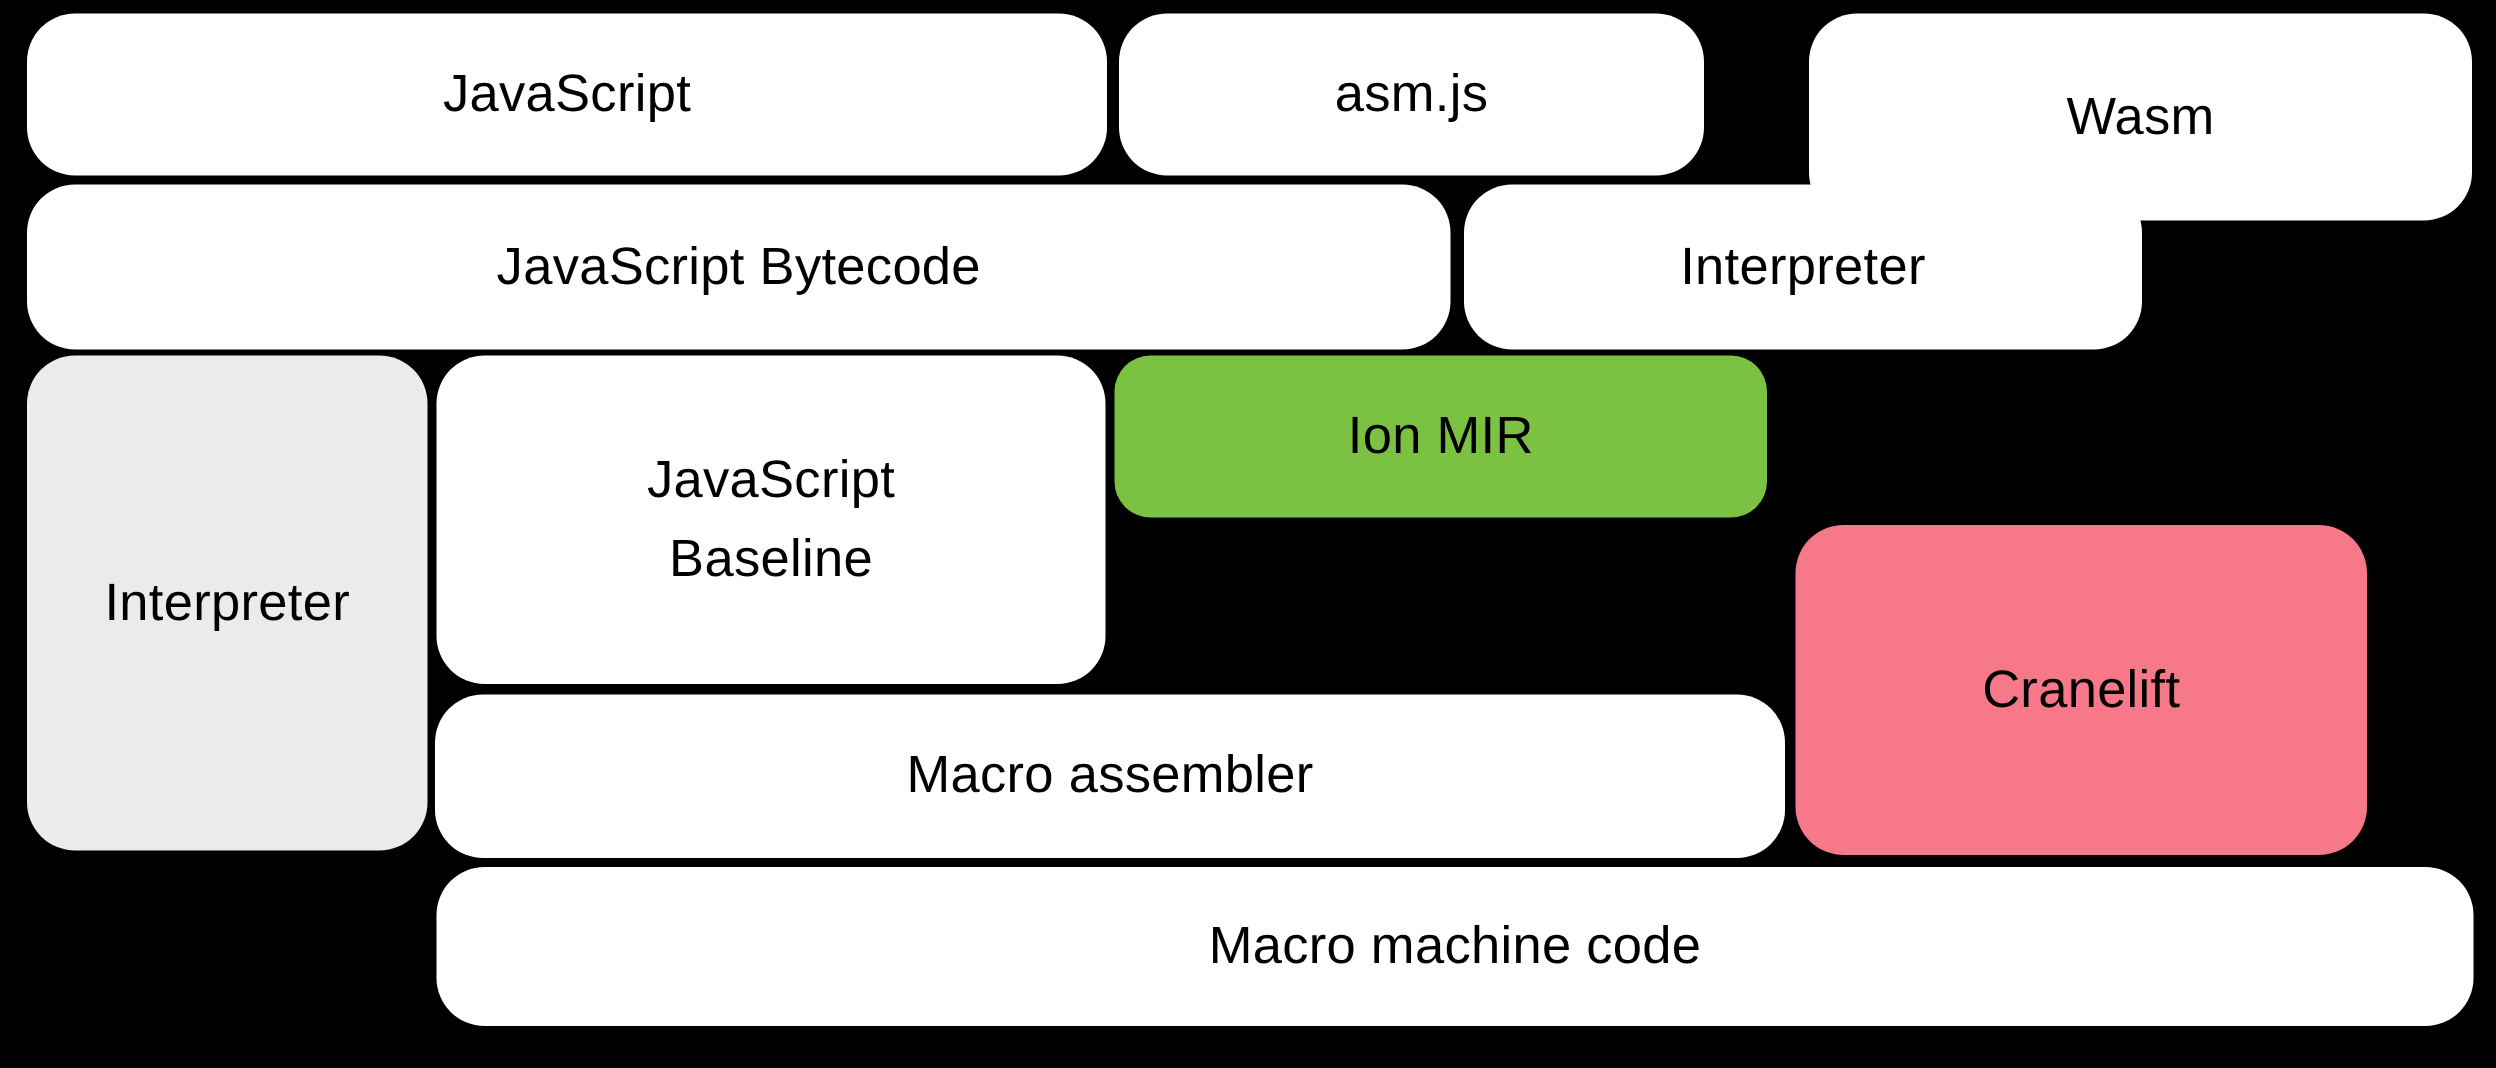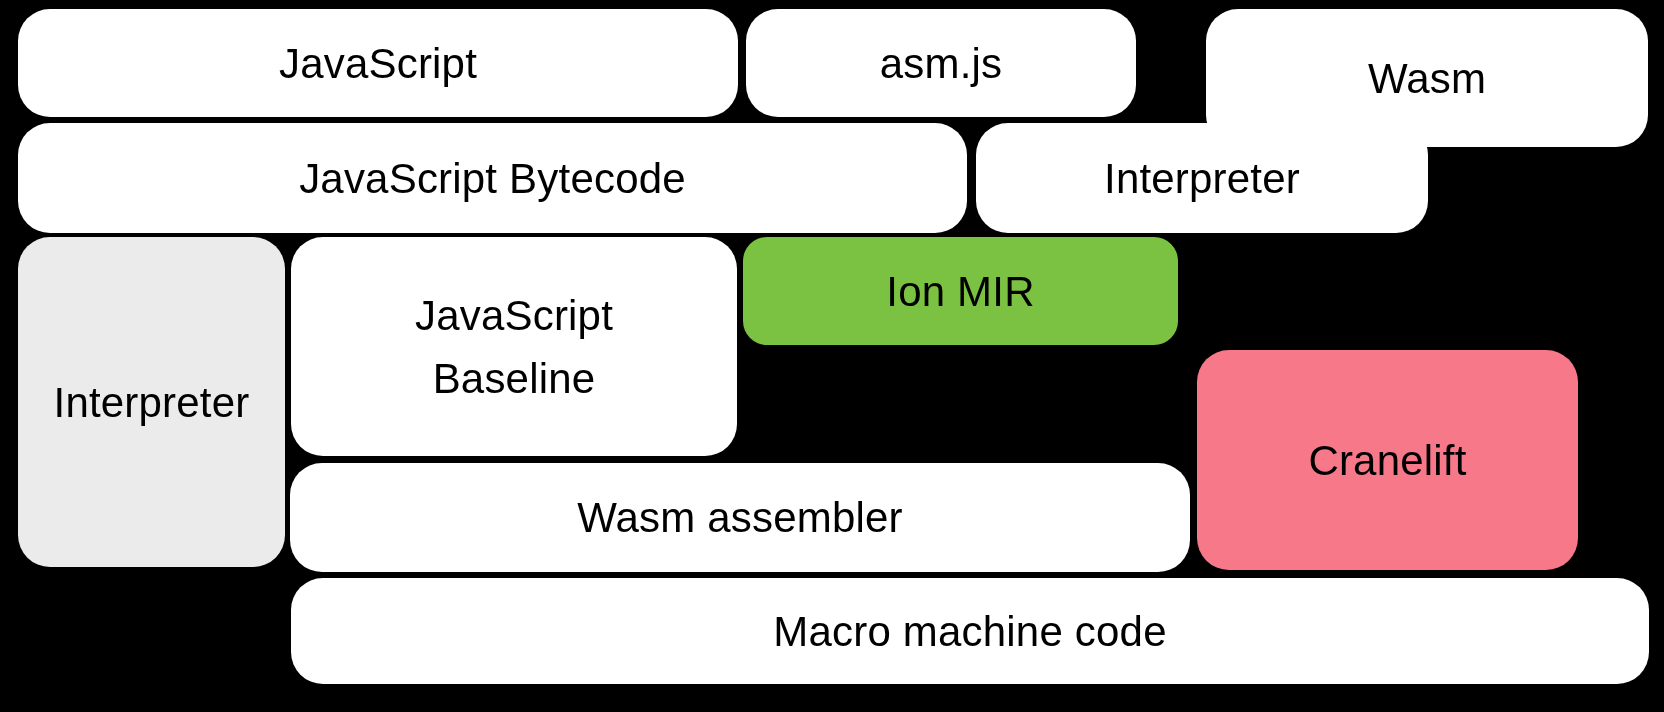--- a/index.html
+++ b/index.html
@@ -14,21 +14,21 @@
   }
   .box {
     position: absolute;
     border-radius: 32px;
     display: flex;
     align-items: center;
     justify-content: center;
     box-sizing: border-box;
   }
   .box-label {
-    font-size: 42px;
+    font-size: 35px;
     line-height: 1.5;
     color: #000000;
     text-align: center;
     white-space: pre-line;
     letter-spacing: 0.2px;
   }
 </style>
 </head>
 <body>
 
@@ -66,20 +66,20 @@
   <div class="box" style="left: 743px; top: 237px; width: 435px; height: 108px; background: rgb(124, 194, 66); border-radius: 24px;">
     <span class="box-label">Ion MIR</span>
   </div>
 
 
   <div class="box" style="left: 1197px; top: 350px; width: 381px; height: 220px; background: rgb(246, 120, 137);">
     <span class="box-label">Cranelift</span>
   </div>
 
   <div class="box" style="left: 290px; top: 463px; width: 900px; height: 109px; background: rgb(255, 255, 255);">
-    <span class="box-label">Wasm assembler</span>
+    <span class="box-label">Macro assembler</span>
   </div>
 
   <div class="box" style="left: 291px; top: 578px; width: 1358px; height: 106px; background: rgb(255, 255, 255);">
     <span class="box-label">Macro machine code</span>
   </div>
 
 </div>
 
 </body></html>

